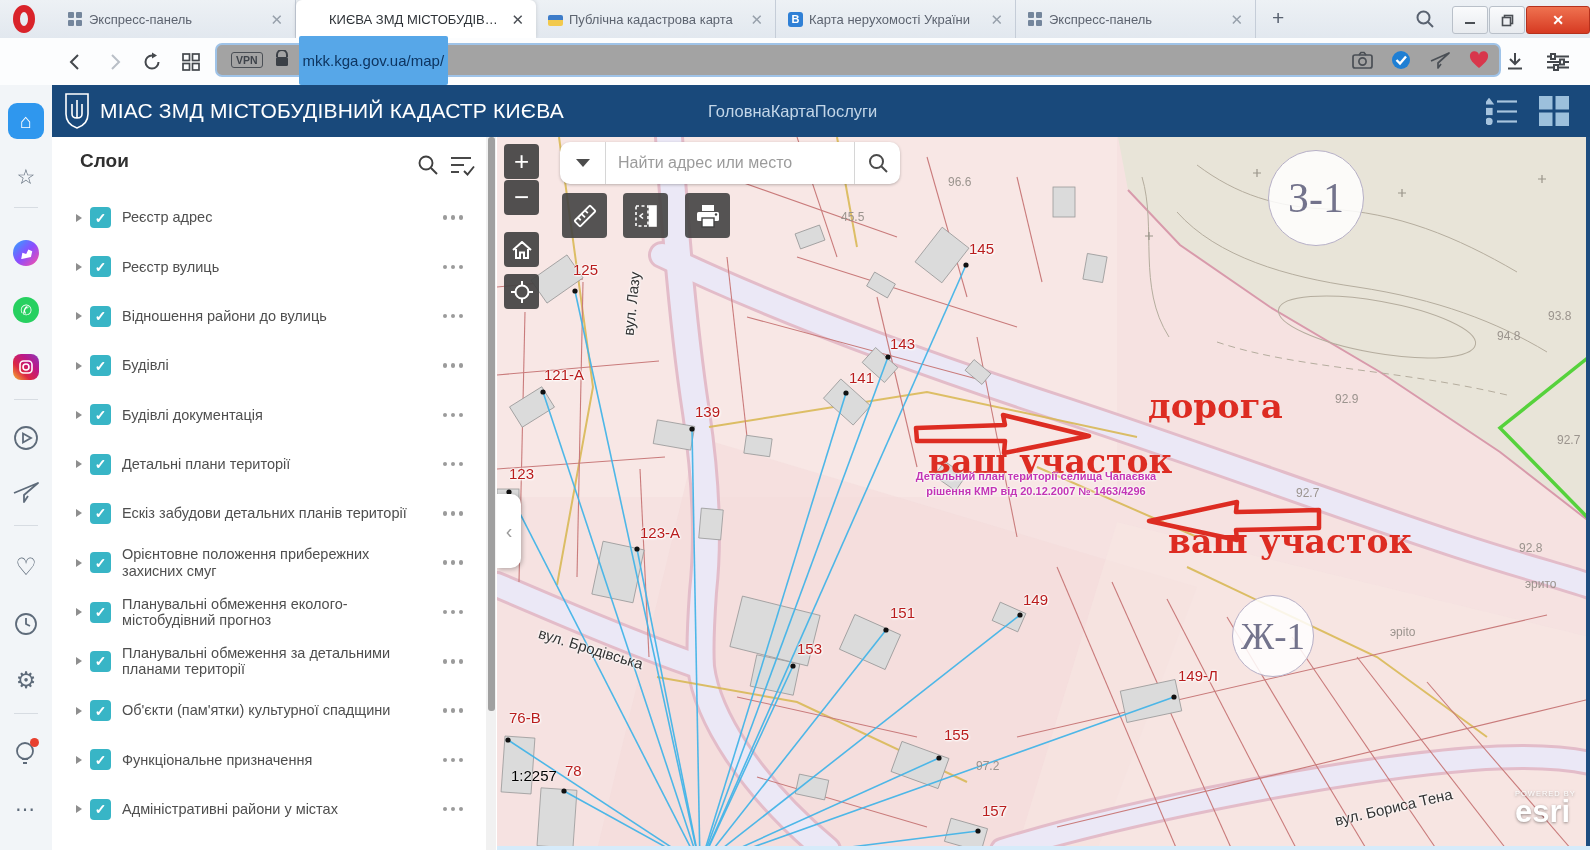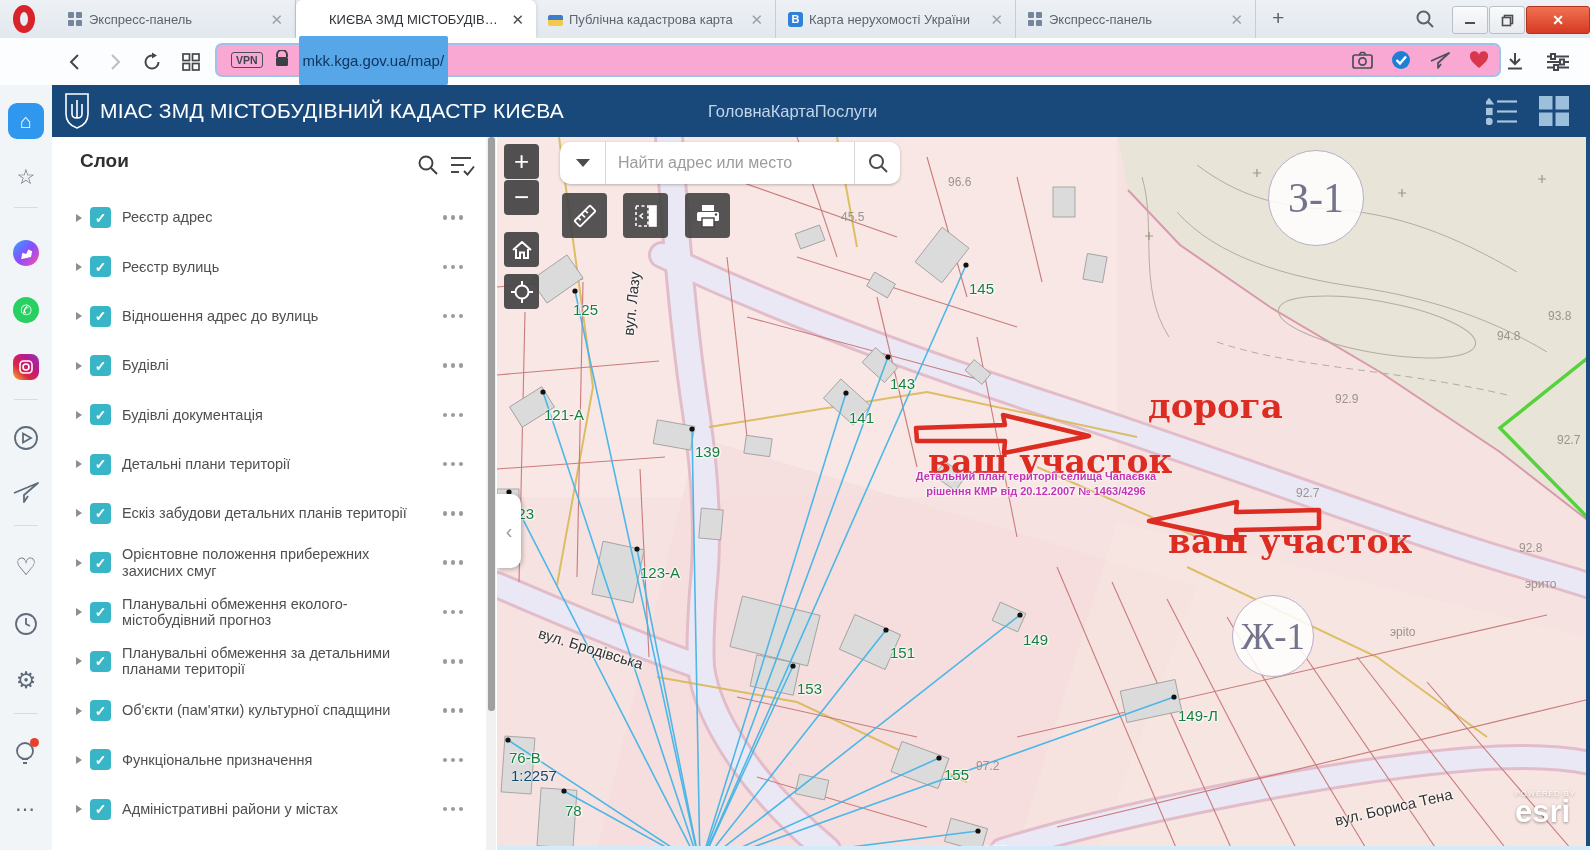--- a/index.html
+++ b/index.html
@@ -32,21 +32,21 @@
   #tab-search{position:absolute;left:1414px;top:8px;}
   .winbtn{position:absolute;top:6px;height:26px;border:1px solid #b9c0c9;border-radius:3px;
           background:linear-gradient(#fafbfc,#e8ebef);display:flex;align-items:center;justify-content:center;}
   #btn-close{background:linear-gradient(#ef7250,#d63a22);border-color:#b5311d;color:#fff;}
 
   
   #addressbar{position:absolute;left:0;top:38px;width:1590px;height:47px;background:#fcfdfe;
               border-bottom:1px solid #d6dce3;}
   .nav-ic{position:absolute;top:0;height:47px;display:flex;align-items:center;justify-content:center;color:#45494e;}
   #url-field{position:absolute;left:215px;top:5px;width:1286px;height:34px;border:2px solid #9fc3e8;
-             border-radius:7px;background:#f9a8d4;box-sizing:border-box;display:flex;align-items:center;padding:0 10px 0 14px;}
+             border-radius:7px;background:#a3a3a3;box-sizing:border-box;display:flex;align-items:center;padding:0 10px 0 14px;}
   #vpn-badge{border:1.6px solid #4a4f55;border-radius:3px;color:#3e434a;font-size:10.5px;font-weight:bold;
              padding:1px 4px;margin-right:12px;}
   #url-text{font-size:15px;background:#57a7e8;color:#0e3560;padding:16px 4px;border-radius:2px;}
   #field-spacer{flex:1;}
   .f-ic{margin-left:18px;display:flex;align-items:center;}
 
   
   #osb{position:absolute;left:0;top:85px;width:52px;height:765px;background:#f2f5f8;border-right:1px solid #e2e6eb;}
   .osb-i{position:absolute;left:0;width:52px;display:flex;justify-content:center;color:#5e6b7a;}
   .osb-div{position:absolute;left:14px;width:24px;border-top:1px solid #d7dce2;}
@@ -82,35 +82,35 @@
           color:#fff;display:flex;align-items:center;justify-content:center;}
   .toolbtn{position:absolute;width:45px;height:45px;background:rgba(66,66,66,.9);border-radius:4px;
            display:flex;align-items:center;justify-content:center;}
   #msearch{position:absolute;left:63px;top:5px;width:340px;height:42px;background:#fff;border-radius:10px;
            display:flex;box-shadow:0 1px 3px rgba(0,0,0,.25);}
   #ms-dd{width:45px;border-right:1px solid #d6d6d6;display:flex;align-items:center;justify-content:center;}
   #ms-dd i{width:0;height:0;border-top:8px solid #4c4c4c;border-left:7px solid transparent;border-right:7px solid transparent;}
   #ms-input{flex:1;border:0;outline:0;font-size:16px;padding:0 12px;color:#333;font-family:"Liberation Sans",sans-serif;}
   #ms-input::placeholder{color:#9b9b9b;}
   #ms-btn{width:45px;border-left:1px solid #d6d6d6;display:flex;align-items:center;justify-content:center;}
-  .addr-lbl{position:absolute;font-size:15px;color:#15803d;white-space:nowrap;
-            text-shadow:0 0 2px #fff,0 0 2px #fff,0 0 3px #fff,1px 1px 2px #fff;margin-top:40px;}
+  .addr-lbl{position:absolute;font-size:15px;color:#b91c1c;white-space:nowrap;
+            text-shadow:0 0 2px #fff,0 0 2px #fff,0 0 3px #fff,1px 1px 2px #fff;}
   .elev{position:absolute;font-size:12px;color:#97908a;white-space:nowrap;opacity:.95;}
   .street{position:absolute;font-size:15px;color:#333;white-space:nowrap;font-weight:500;
           text-shadow:0 0 2px #fff,0 0 3px #fff,0 0 3px #fff;transform-origin:0 50%;}
   .zone{position:absolute;background:rgba(255,255,255,.85);border:1px solid #b6afc6;border-radius:50%;
         display:flex;align-items:center;justify-content:center;color:#73738c;
         font-family:"Liberation Serif",serif;}
   .redtxt{position:absolute;color:#dd2c22;font-family:"DejaVu Serif",serif;font-weight:600;white-space:nowrap;}
   #dpt-note{position:absolute;left:398px;top:332px;width:282px;text-align:center;font-size:11px;line-height:15px;
             font-weight:bold;color:#c335b5;text-shadow:0 0 2px #fff,0 0 3px #fff,0 0 3px #fff;}
   #collapse-tab{position:absolute;left:0;top:357px;width:24px;height:74px;background:#fff;
                 border-radius:0 10px 10px 0;box-shadow:1px 1px 5px rgba(0,0,0,.3);
                 display:flex;align-items:center;justify-content:center;color:#9a9a9a;font-size:20px;}
-  #scale-txt{position:absolute;left:14px;top:630px;font-size:15px;color:#0c4a6e;text-shadow:0 0 2px #fff;}
+  #scale-txt{position:absolute;left:14px;top:630px;font-size:15px;color:#000000;text-shadow:0 0 2px #fff;}
   #esri{position:absolute;left:1018px;top:652px;color:#fff;text-shadow:0 1px 3px rgba(0,0,0,.4);}
   #esri .pb{font-size:7.5px;letter-spacing:1px;}
   #esri .br{font-size:31px;font-weight:bold;line-height:28px;}
   .fan-line{stroke:#45b5e8;stroke-width:1.6;opacity:.95;}
   .addr-dot{fill:#111;}
   #rstrip{position:absolute;left:1586px;top:137px;width:4px;height:713px;background:#1d4d80;}
   #bstrip{position:absolute;left:497px;top:846px;width:1093px;height:4px;background:#d6ebfa;}
 </style>
 </head>
 <body>
@@ -387,21 +387,21 @@
           <span class="dots3">
             <i></i>
             <i></i>
             <i></i>
           </span>
         </div>
 
         <div class="lrow">
           <span class="caret"></span>
           <span class="chk">✓</span>
-          <span class="lbl">Відношення адрес до вулиць</span>
+          <span class="lbl">Відношення райони до вулиць</span>
           <span class="dots3">
             <i></i>
             <i></i>
             <i></i>
           </span>
         </div>
 
         <div class="lrow">
           <span class="caret"></span>
           <span class="chk">✓</span>

